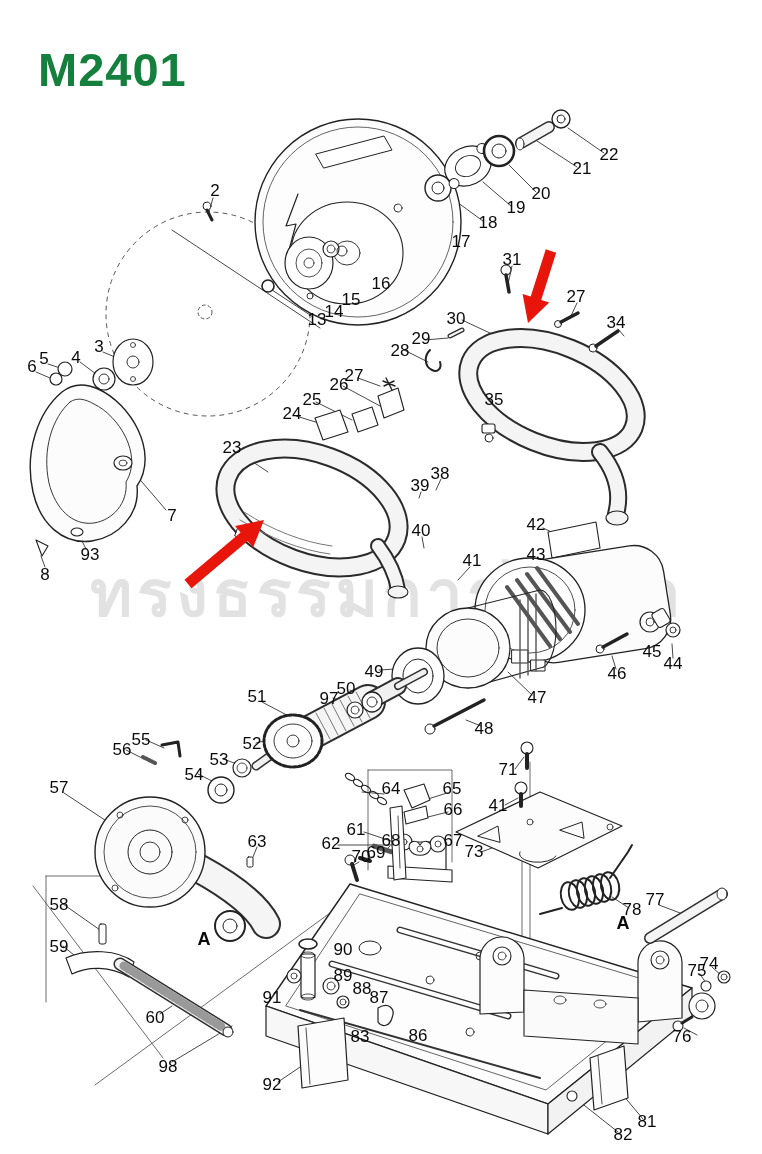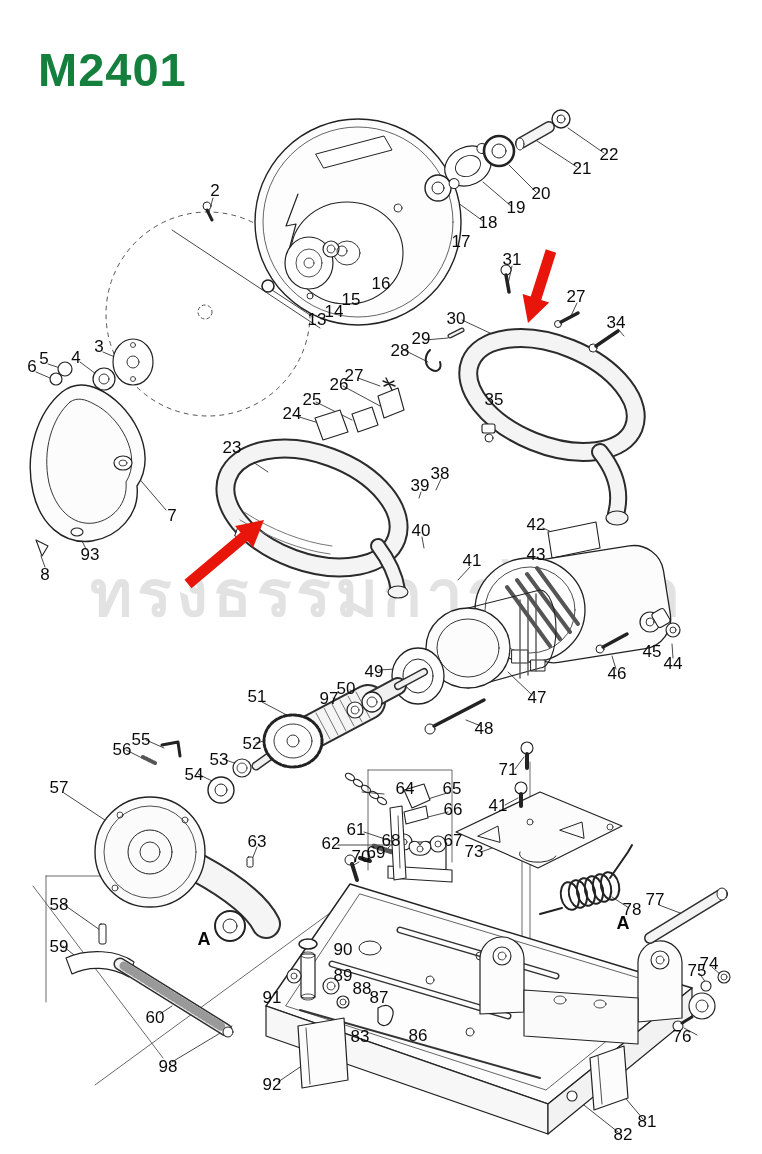--- a/index.html
+++ b/index.html
@@ -392,21 +392,21 @@
       <div class="part-label" style="left: 194px; top: 774px;">54</div>
       <div class="part-label" style="left: 141px; top: 739px;">55</div>
       <div class="part-label" style="left: 122px; top: 749px;">56</div>
       <div class="part-label" style="left: 59px; top: 787px;">57</div>
       <div class="part-label" style="left: 59px; top: 904px;">58</div>
       <div class="part-label" style="left: 59px; top: 946px;">59</div>
       <div class="part-label" style="left: 155px; top: 1017px;">60</div>
       <div class="part-label" style="left: 356px; top: 829px;">61</div>
       <div class="part-label" style="left: 331px; top: 843px;">62</div>
       <div class="part-label" style="left: 257px; top: 841px;">63</div>
-      <div class="part-label" style="left: 405px; top: 788px;">64</div>
+      <div class="part-label" style="left: 391px; top: 788px;">64</div>
       <div class="part-label" style="left: 452px; top: 788px;">65</div>
       <div class="part-label" style="left: 453px; top: 809px;">66</div>
       <div class="part-label" style="left: 453px; top: 840px;">67</div>
       <div class="part-label" style="left: 391px; top: 840px;">68</div>
       <div class="part-label" style="left: 376px; top: 852px;">69</div>
       <div class="part-label" style="left: 361px; top: 856px;">70</div>
       <div class="part-label" style="left: 508px; top: 769px;">71</div>
       <div class="part-label" style="left: 498px; top: 805px;">41</div>
       <div class="part-label" style="left: 474px; top: 851px;">73</div>
       <div class="part-label" style="left: 709px; top: 963px;">74</div>

